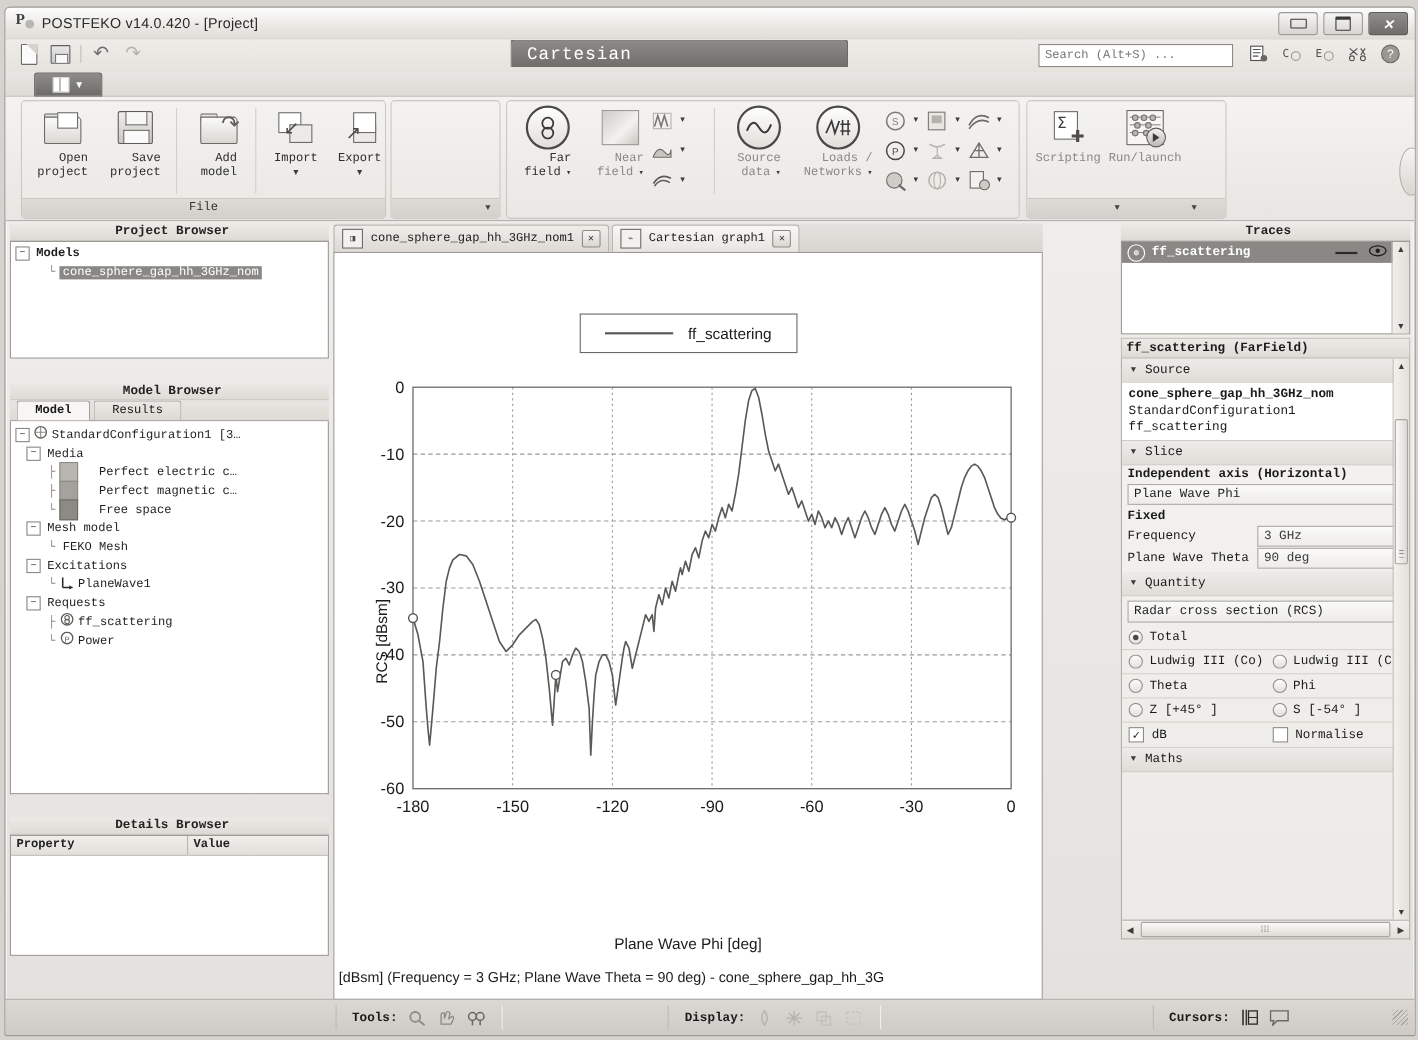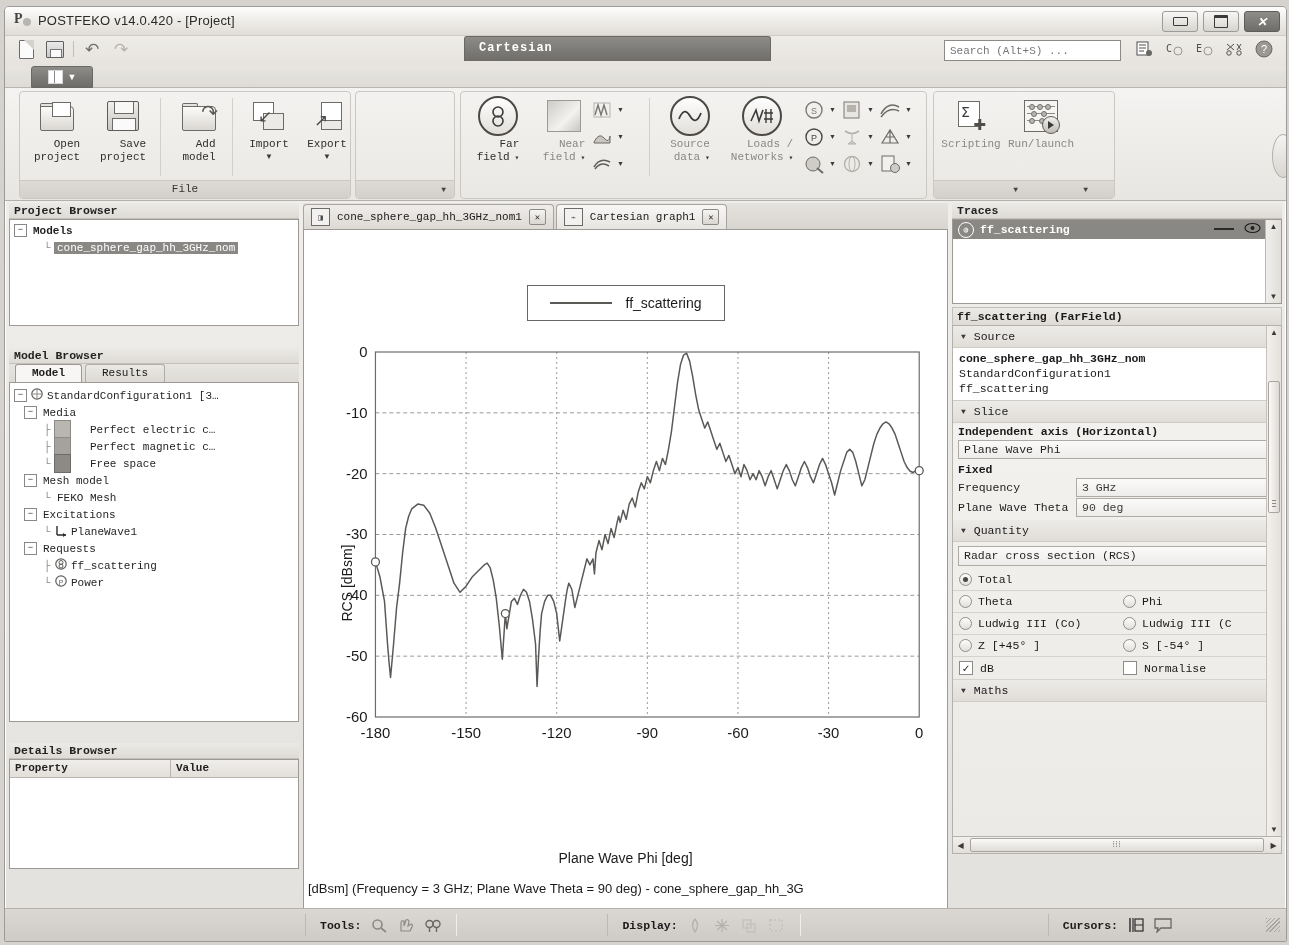--- a/index.html
+++ b/index.html
@@ -47,21 +47,21 @@
   .flop{width:16px;height:15px;border:1.4px solid #5f5f5f;background:linear-gradient(#e9e9e9,#c9c9c9);border-radius:1px;position:relative;}
   .flop:after{content:"";position:absolute;left:3px;bottom:0;width:10px;height:7px;background:#fafafa;border:1px solid #777;border-bottom:none;}
   .undoarrow{font-size:17px;color:#6e6e6e;font-family:"DejaVu Sans",sans-serif;line-height:16px;}
   .undoarrow.dim{color:#b5b2ad;}
   .sep-v{width:1px;height:16px;background:#c2bfba;}
 
   
   .ctxtab{position:absolute;left:459px;top:0px;width:305px;height:24px;
     background:linear-gradient(#8d8b87,#6f6d69);
     border:1px solid #6a6864;border-bottom:none;border-radius:3px 3px 0 0;}
-  .ctxtab span{position:absolute;left:14px;top:4px;color:#fff;font-size:12px;font-weight:bold;
+  .ctxtab span{position:absolute;left:14px;top:4px;color:#fff;font-size:16px;font-weight:normal;
     font-family:"Liberation Mono",monospace;letter-spacing:1px;}
   .searchwrap{position:absolute;right:165px;top:4px;width:175px;height:19px;
     background:#fff;border:1px solid #8d8a85;display:flex;align-items:center;}
   .searchwrap input{border:0;outline:0;width:100%;height:15px;font-size:11px;color:#777;
     font-family:"Liberation Mono",monospace;background:transparent;padding-left:5px;}
   .qicons{position:absolute;right:12px;top:3px;display:flex;gap:10px;align-items:center;}
   .qi{width:20px;height:20px;color:#4f4f4f;display:flex;align-items:center;justify-content:center;}
   .qi svg{display:block;}
 
   
@@ -137,21 +137,21 @@
   .playc{position:absolute;right:-3px;bottom:-3px;width:16px;height:16px;border-radius:50%;
     background:linear-gradient(#f3f2f0,#bdbab5);border:1.3px solid #5e5c58;display:flex;align-items:center;justify-content:center;}
   .playc:after{content:"";border-width:4px 0 4px 6px;border-style:solid;border-color:transparent transparent transparent #3a3a3a;}
   .ribbon-scroll{position:absolute;right:-8px;top:46px;width:20px;height:42px;border-radius:50%;
     background:linear-gradient(#f5f4f2,#d9d6d1);border:1px solid #b4b1ac;}
 
   
   .work{position:relative;height:calc(934px - 28px - 30px - 21px - 113px - 32px);}
   .panel-title{height:15px;line-height:15px;padding-left:5px;font-size:11.5px;font-weight:bold;
     color:#222;font-family:"Liberation Mono",monospace;
-    background:linear-gradient(#eceae6,#dedbd6);border-bottom:1px solid #c3c0bb;}
+    background:linear-gradient(#eceae6,#dedbd6);border-bottom:1px solid #c3c0bb;text-align:center;}
   .left{position:absolute;left:4px;top:2px;width:290px;bottom:2px;}
   .box{background:#fff;border:1px solid #9d9a95;}
 
   .tree{font-size:11px;font-family:"Liberation Mono",monospace;padding:2px 0 0 4px;color:#1f1f1f;}
   .tn{display:flex;align-items:center;height:17px;white-space:nowrap;}
   .tn .exp{width:11px;height:11px;border:1px solid #8a8884;background:#fff;
     display:flex;align-items:center;justify-content:center;font-size:9px;line-height:9px;color:#333;margin-right:3px;}
   .tn .elb{width:14px;text-align:center;color:#8a8884;}
   .tn .lab{padding:0 3px;}
   .tn.sel .lab{background:#8a8884;color:#fff;}
@@ -186,21 +186,21 @@
     border:1px solid #6a6864;background:#fff;padding:9px 22px;display:flex;align-items:center;gap:14px;}
   .legend .ln{width:62px;height:2px;background:#5b5956;}
   .legend .lt{font-size:14px;color:#1b1b1b;font-family:"Liberation Sans",sans-serif;}
   .axis-y-label{position:absolute;left:4px;top:52%;transform:translateY(-50%) rotate(-90deg);
     transform-origin:center;font-size:14px;color:#1b1b1b;white-space:nowrap;}
   .axis-x-label{position:absolute;left:0;right:0;bottom:42px;text-align:center;font-size:14px;color:#1b1b1b;}
   .caption{position:absolute;left:4px;right:0;bottom:12px;font-size:13px;color:#1b1b1b;white-space:nowrap;overflow:hidden;}
   .svgwrap{position:absolute;left:0;top:112px;right:0;height:420px;}
 
   
-  .right{position:absolute;right:4px;top:2px;width:330px;bottom:2px;}
+  .right{position:absolute;right:4px;top:2px;width:263px;bottom:2px;}
   .traceslist{height:83px;background:#fff;border:1px solid #9d9a95;position:relative;}
   .trace-row{height:19px;display:flex;align-items:center;gap:6px;padding:0 5px;
     background:#8a8884;color:#fff;font-size:11.5px;font-family:"Liberation Mono",monospace;font-weight:bold;}
   .trace-row .ti{width:14px;height:14px;border-radius:50%;border:1.3px solid #fff;
     display:flex;align-items:center;justify-content:center;font-size:8px;}
   .trace-tools{position:absolute;right:20px;top:2px;display:flex;align-items:center;gap:10px;}
   .trace-tools .dash{width:20px;height:2px;background:#2a2a2a;}
   .tscroll{position:absolute;right:0;top:0;bottom:0;width:15px;background:linear-gradient(90deg,#f0eeeb,#e2dfda);
     border-left:1px solid #bdbab5;display:flex;flex-direction:column;justify-content:space-between;align-items:center;}
   .tscroll .ar{font-size:8px;color:#3a3a3a;padding:2px 0;}
@@ -813,35 +813,35 @@
 
         <div class="radrow" style="margin-top:3px">
           <div class="radcell">
             <span class="rad on"></span>
             <span>Total</span>
           </div>
         </div>
         <div class="radrow">
           <div class="radcell">
             <span class="rad"></span>
+            <span>Ludwig III (Co)</span>
+          </div>
+          <div class="radcell">
+            <span class="rad"></span>
+            <span>Ludwig III (C</span>
+          </div>
+        </div>
+        <div class="radrow">
+          <div class="radcell">
+            <span class="rad"></span>
             <span>Theta</span>
           </div>
           <div class="radcell">
             <span class="rad"></span>
             <span>Phi</span>
-          </div>
-        </div>
-        <div class="radrow">
-          <div class="radcell">
-            <span class="rad"></span>
-            <span>Ludwig III (Co)</span>
-          </div>
-          <div class="radcell">
-            <span class="rad"></span>
-            <span>Ludwig III (C</span>
           </div>
         </div>
         <div class="radrow">
           <div class="radcell">
             <span class="rad"></span>
             <span>Z [+45° ]</span>
           </div>
           <div class="radcell">
             <span class="rad"></span>
             <span>S [-54° ]</span>

